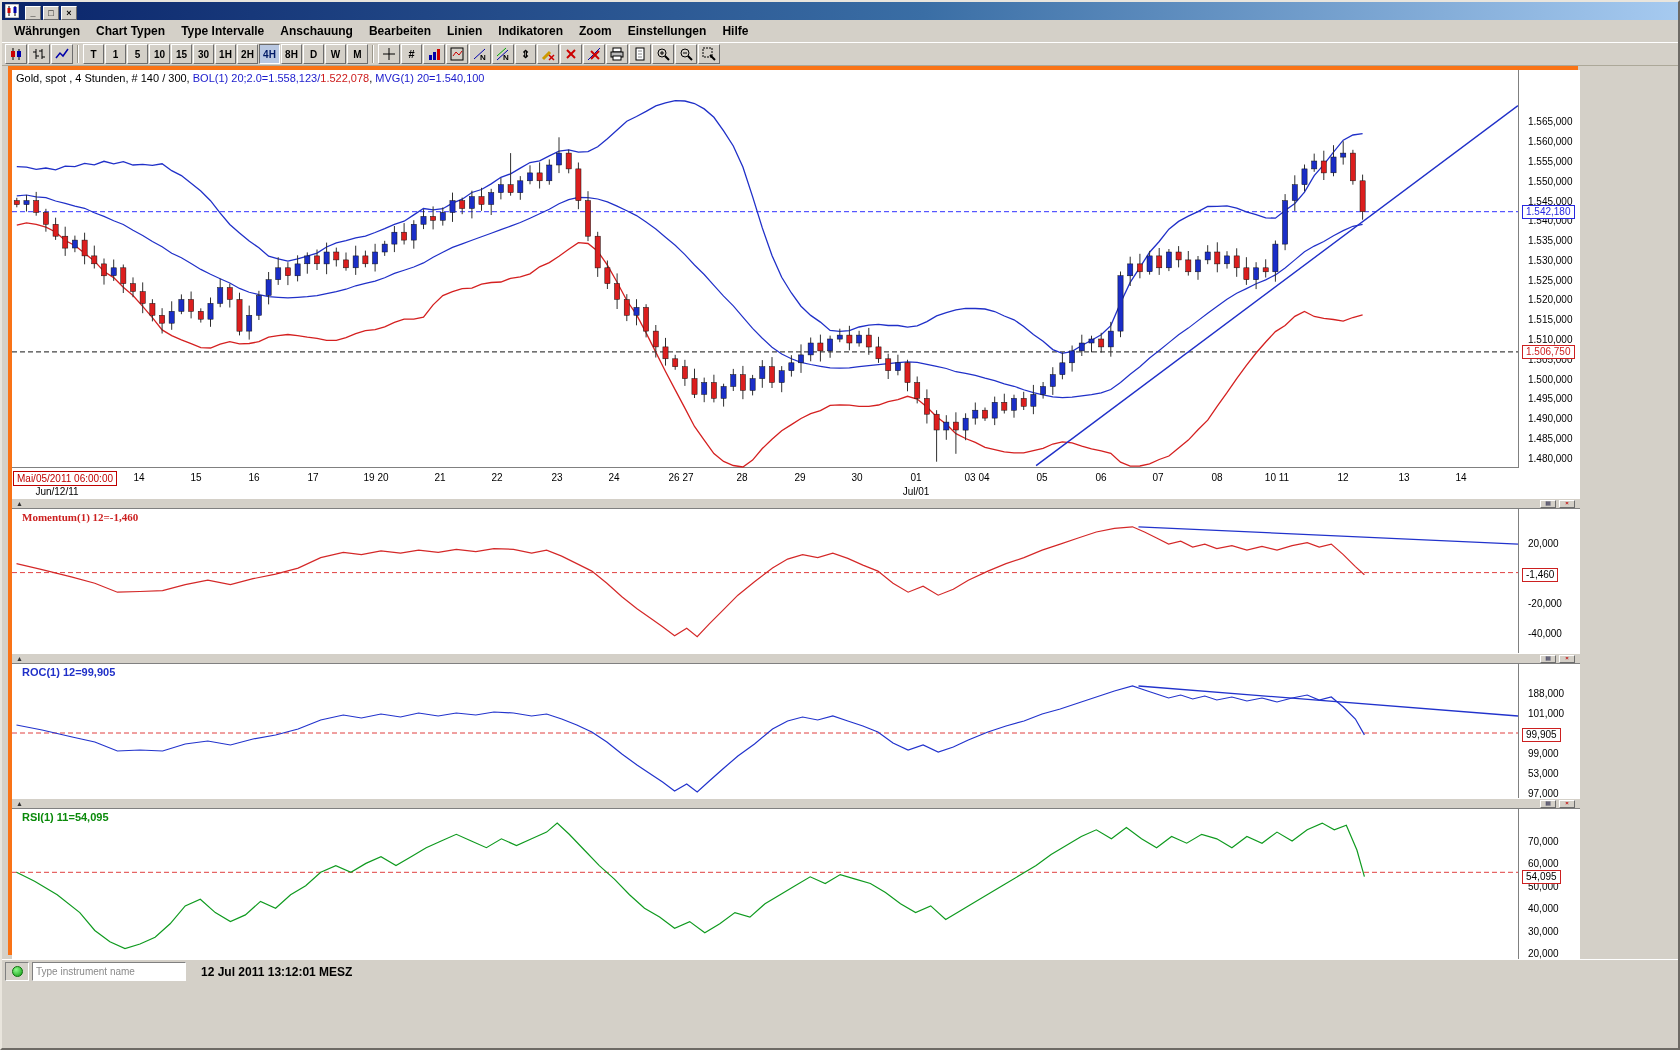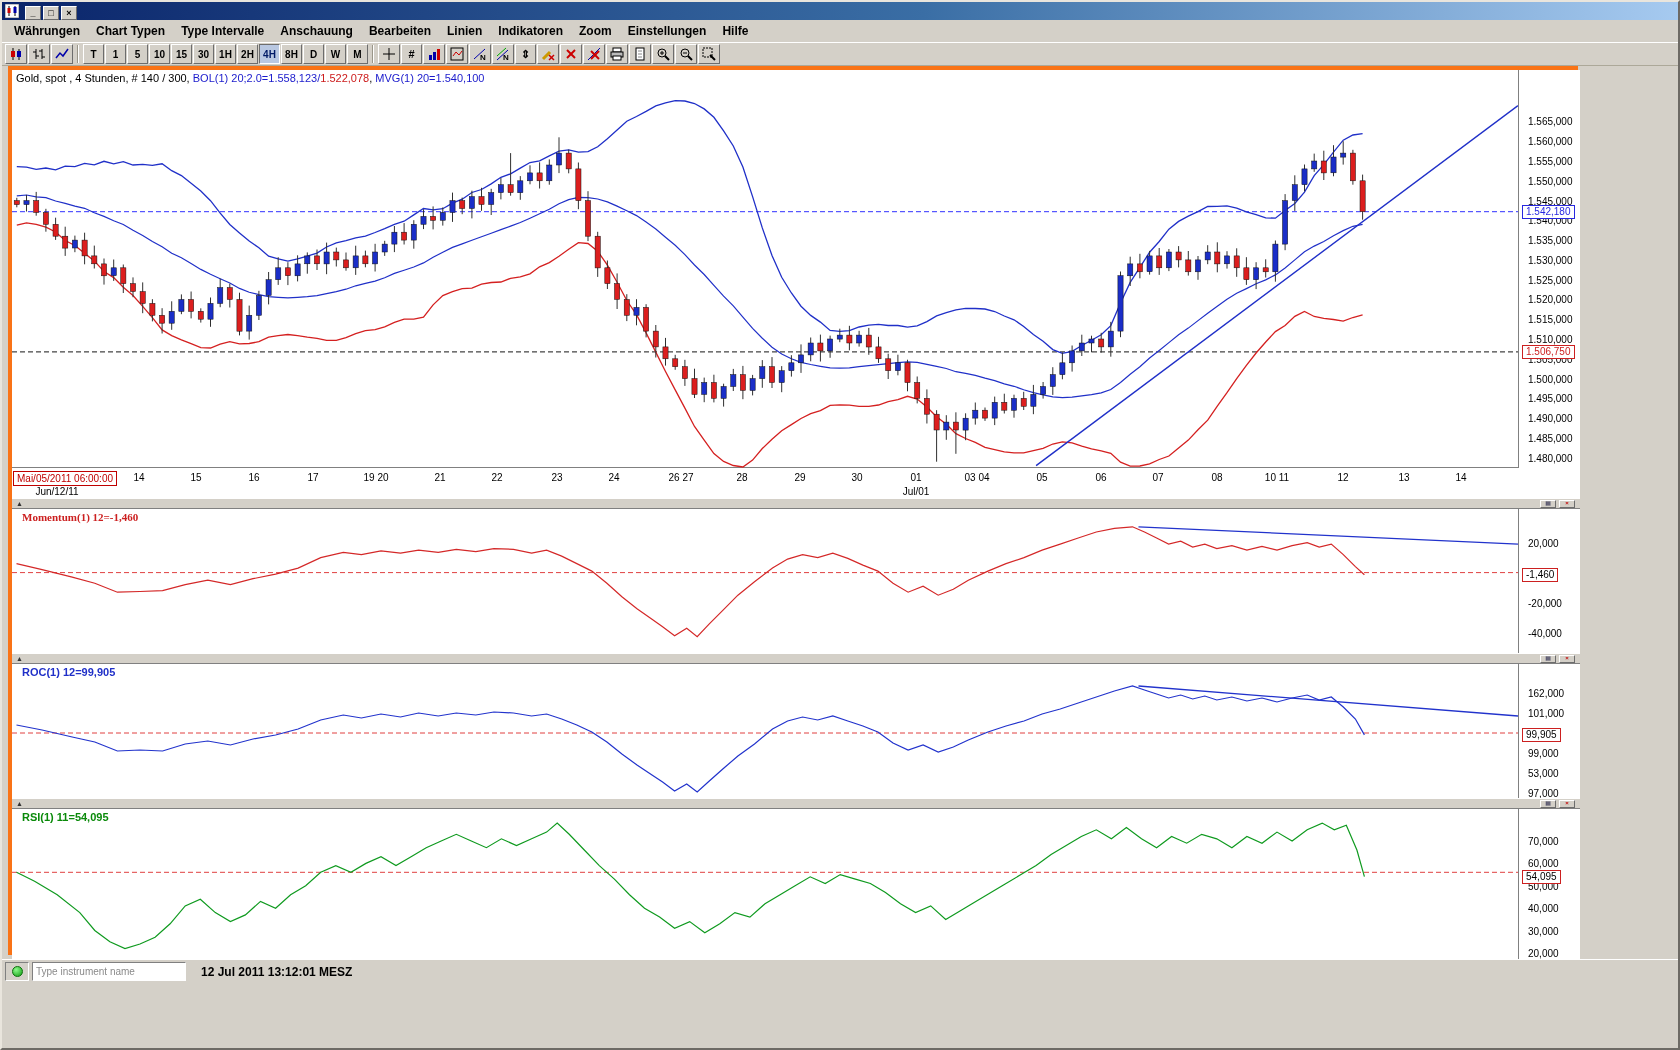--- a/index.html
+++ b/index.html
@@ -603,21 +603,21 @@
       </div>
       <div class="panel" style="top: 594px; height: 134px;">
         <div class="plot" style="width: 1507px; height: 134px;">
           <svg width="1506" height="134">
             <line x1="0" y1="69.0" x2="1506" y2="69.0" stroke="#e04040" stroke-width="1" stroke-dasharray="5 3"></line>
             <polyline points="4.5,61.0 30.1,66.0 60.2,73.0 82.8,78.0 105.4,87.0 128.0,86.0 150.6,87.0 173.2,80.0 195.8,77.0 218.4,81.0 241.0,75.0 263.6,71.0 286.1,65.0 308.7,56.0 331.3,51.0 349.4,54.0 369.0,50.0 388.5,53.0 406.6,49.0 426.2,52.0 444.3,49.0 463.8,51.0 481.9,48.0 501.5,49.0 519.6,52.0 534.6,50.0 549.7,55.0 564.8,61.0 579.8,68.0 594.9,78.0 609.9,90.0 625.0,101.0 640.0,111.0 650.6,118.0 662.6,127.0 674.7,120.0 685.2,128.0 697.3,117.0 710.8,105.0 725.9,92.0 742.5,80.0 760.5,65.0 775.6,57.0 790.6,53.0 805.7,56.0 820.8,52.0 835.8,57.0 850.9,62.0 865.9,68.0 881.0,79.0 896.1,86.0 911.1,81.0 926.2,88.0 941.3,83.0 956.3,76.0 975.9,68.0 994.0,62.0 1012.0,57.0 1030.1,50.0 1048.2,45.0 1066.2,39.0 1084.3,33.0 1102.4,27.0 1120.5,22.0 1132.5,26.0 1144.6,30.0 1156.6,34.0 1168.7,31.0 1180.7,35.0 1192.8,32.0 1204.8,36.0 1219.9,33.0 1234.9,37.0 1250.0,34.0 1265.0,38.0 1280.1,34.0 1295.2,31.0 1307.2,36.0 1319.3,33.0 1331.3,43.0 1343.4,55.0 1352.4,70.9" fill="none" stroke="#2233cc" stroke-width="1.2"></polyline>
             <line x1="1126.5" y1="22.0" x2="1506.0" y2="52.0" stroke="#2233cc" stroke-width="1.3"></line>
           </svg>
         </div>
         <div class="panel-label" style="color: rgb(32, 48, 200);">ROC(1) 12=99,905</div>
-        <div class="ylab" style="top: 24px;">162,000</div>
+        <div class="ylab" style="top: 24px;">188,000</div>
         <div class="ylab" style="top: 44px;">101,000</div>
         <div class="ylab" style="top: 84px;">99,000</div>
         <div class="ylab" style="top: 104px;">53,000</div>
         <div class="ylab" style="top: 124px;">97,000</div>
         <div class="valbox" style="top: 64px; border-color: rgb(204, 32, 32); color: rgb(0, 0, 0);">99,905</div>
       </div>
       <div class="divider" style="top: 728px;">
         <div class="div-arrow">▲</div>
         <div class="div-btn" style="right: 24px;">▦</div>
         <div class="div-btn red" style="right: 5px;">×</div>

